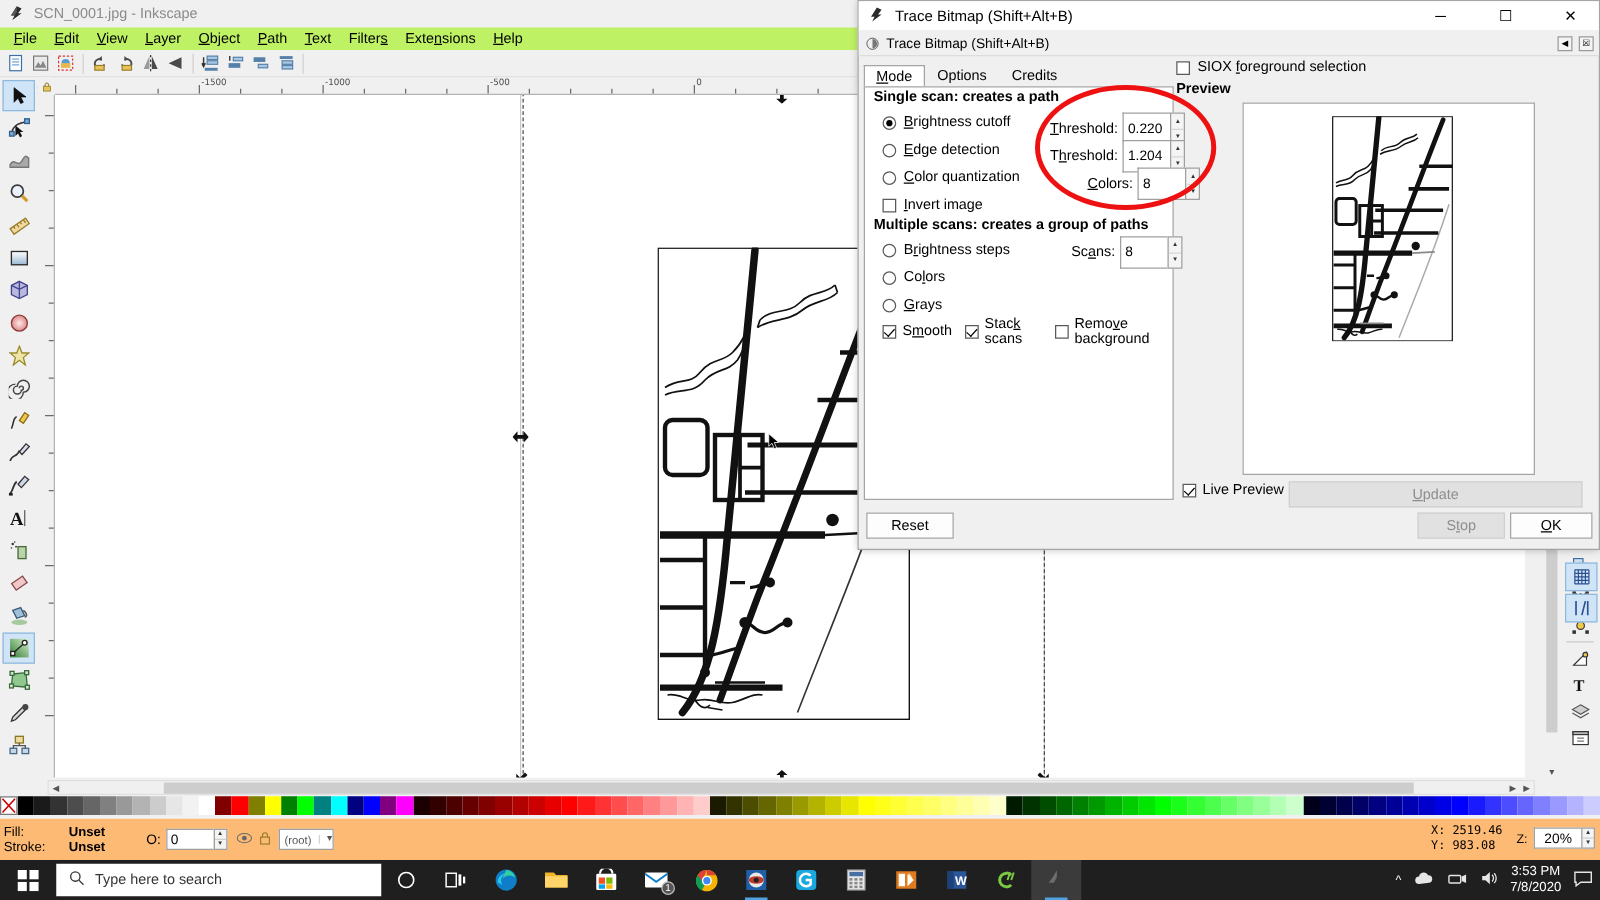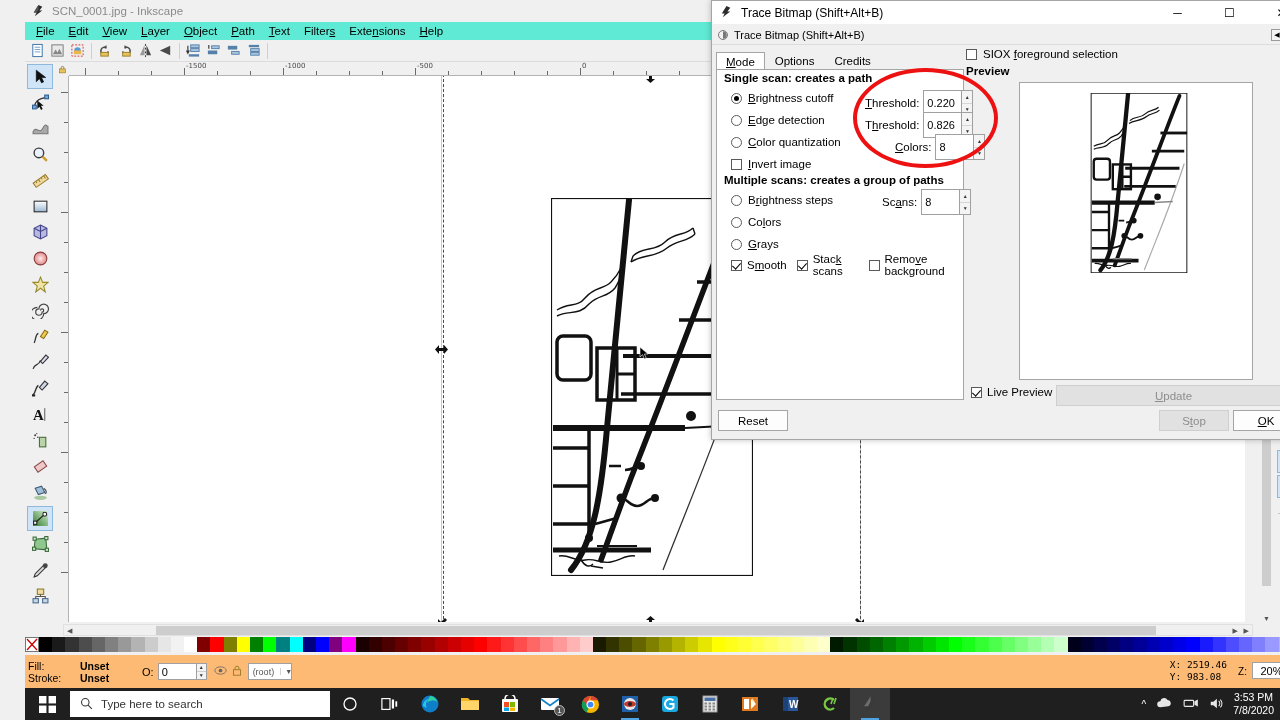--- a/index.html
+++ b/index.html
@@ -5,37 +5,37 @@
   * { box-sizing: border-box; }
   html, body {
     margin: 0; padding: 0;
     width: 1280px; height: 720px;
     overflow: hidden;
     font-family: "Liberation Sans", sans-serif;
     font-size: 11px;
     color: #000;
     background: #f0f0f0;
   }
-  .app { position: absolute; inset: 0; margin-left: 25px; }
+  .app { position: absolute; inset: 0; }
 
   
   #inkscape-window {
     position: absolute; left:0; top:0; width:1280px; height:688px;
     background:#f0f0f0;
   }
   #ink-titlebar {
     height: 22px; background:#f0f0f0; display:flex; align-items:center;
     padding-left:6px; gap:6px; color:#8a8a8a; font-size:11.5px;
   }
   .ink-logo { width:15px; height:15px; position:relative; }
   .ink-logo svg { display:block; }
 
   #menubar {
     height:18px; display:flex; align-items:center; padding-left:4px;
-    background:#5eead4; font-size:11.5px;
+    background:#bef264; font-size:11.5px;
   }
   #menubar .menu-item { padding:1px 7px; color:#000; }
   .u { text-decoration: underline; }
 
   #commandbar {
     height:22px; display:flex; align-items:center; gap:1px;
     background:#f0f0f0; border-bottom:1px solid #dcdcdc; padding-left:3px;
   }
   .tbtn { width:19px; height:19px; display:flex; align-items:center;
           justify-content:center; border:1px solid transparent; }
@@ -1047,21 +1047,21 @@
         <div class="inp">0.220</div>
         <div class="btns">
             <div>▲</div>
             <div>▼</div>
           </div>
       </div>
     </div>
     <div style="position:absolute;left:148px;top:42px;display:flex;align-items:center;gap:4px;">
       <span class="fieldlabel">T<span class="u">h</span>reshold:</span>
       <div class="numfield">
-        <div class="inp">0.826</div>
+        <div class="inp">1.204</div>
         <div class="btns">
             <div>▲</div>
             <div>▼</div>
           </div>
       </div>
     </div>
     <div style="position:absolute;left:178px;top:64px;display:flex;align-items:center;gap:4px;">
       <span class="fieldlabel"><span class="u">C</span>olors:</span>
       <div class="numfield">
         <div class="inp">8</div>

